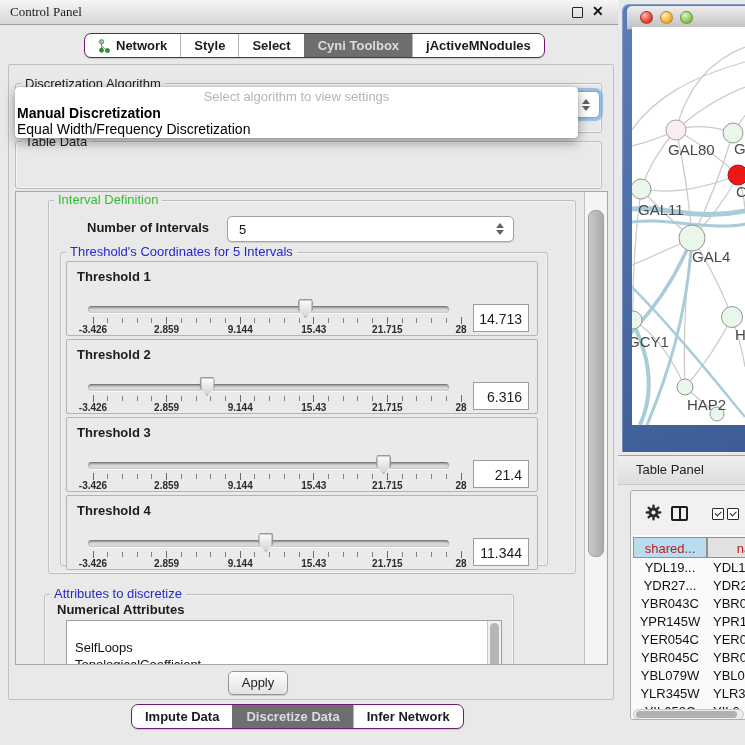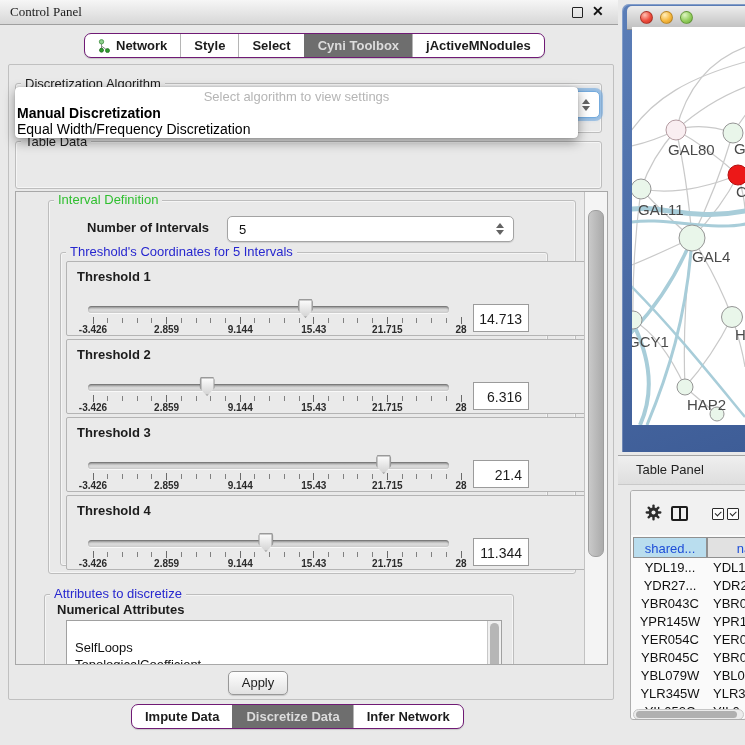--- a/index.html
+++ b/index.html
@@ -44,21 +44,21 @@
   .popup .opt{height:16px;line-height:16px;padding-left:2px;font-size:14px;color:#000;}
   .popup .opt.bold{font-weight:bold;}
   
   .inner-panel{position:absolute;left:6px;top:126px;width:591px;height:472px;
     background:#e9e9e9;border:1px solid #a8a8a8;overflow:hidden;}
   .vscroll{position:absolute;right:0;top:0;width:22px;height:100%;background:#f4f4f4;border-left:1px solid #c2c2c2;}
   .vscroll .thumb{position:absolute;left:3px;top:18px;width:14px;height:345px;border-radius:7px;
     background:linear-gradient(90deg,#c9c9c9,#ababab);border:1px solid #9e9e9e;}
   
   .t-panel{position:absolute;left:50px;width:470px;height:73px;background:#eaeaea;
-    border:1px solid #b4b4b4;border-radius:2px;padding-left:48px;}
+    border:1px solid #b4b4b4;border-radius:2px;}
   .t-label{position:absolute;left:10px;top:7px;font-weight:bold;font-size:13px;}
   .t-track{position:absolute;left:21px;top:44px;width:361px;height:7px;border-radius:4px;
     background:linear-gradient(#9d9d9d,#dcdcdc 55%,#cfcfcf);box-shadow:inset 0 1px 2px rgba(0,0,0,.35),0 1px 0 rgba(255,255,255,.7);}
   .t-thumb{position:absolute;top:37px;width:15px;height:19px;
     clip-path:polygon(8% 0,92% 0,100% 14%,100% 58%,50% 100%,0 58%,0 14%);
     background:linear-gradient(#ffffff,#d0d0d0);box-shadow:inset 0 0 0 1.5px #9a9a9a;
     filter:drop-shadow(0 1px 1px rgba(0,0,0,.35));}
   .tick{position:absolute;width:1px;background:#808080;}
   .tick.minor{top:56px;height:5px;}
   .tick.major{top:55px;height:7px;background:#6a6a6a;}
@@ -90,21 +90,21 @@
     background:linear-gradient(#efefef,#dedede);border-top:1px solid #a3a3a3;border-bottom:1px solid #c9c9c9;}
   .tp-header .tp-title{position:absolute;left:18px;top:6px;font-size:13px;color:#222;}
   .tp-body{position:absolute;left:630px;top:490px;width:115px;height:228px;background:#fafafa;
     border:1px solid #aeaeae;border-radius:3px;overflow:hidden;}
   .tp-toolbar{position:absolute;left:0;top:0;width:100%;height:44px;background:#f1f1f1;}
   .split-icon{position:absolute;left:40px;top:15px;width:13px;height:11px;border:2px solid #1d1d1d;border-radius:2px;}
   .split-icon:after{content:"";position:absolute;left:50%;top:0;width:2px;height:100%;background:#1d1d1d;transform:translateX(-50%);}
   .cb{position:absolute;top:17px;width:10px;height:10px;border:1.5px solid #2b2b2b;border-radius:1px;background:#fdfdfd;}
   .cb:after{content:"";position:absolute;left:1.5px;top:1.5px;width:5px;height:2.5px;border-left:1.5px solid #222;border-bottom:1.5px solid #222;transform:rotate(-45deg);}
   .tbl-head{position:absolute;top:46px;height:21px;font-size:13px;}
-  .tbl-head .hc{position:absolute;top:0;height:21px;line-height:21px;text-align:center;box-sizing:border-box;border:1px solid #909090;color:#1d4ed8;}
+  .tbl-head .hc{position:absolute;top:0;height:21px;line-height:21px;text-align:center;box-sizing:border-box;border:1px solid #909090;color:#b91c1c;}
   .tbl-row{position:absolute;left:2px;width:160px;height:18px;font-size:13px;color:#111;}
   .tbl-row .c1{position:absolute;left:0;top:0;width:74px;text-align:center;line-height:18px;}
   .tbl-row .c2{position:absolute;left:80px;top:0;line-height:18px;}
   .hscroll{position:absolute;left:2px;top:218px;width:111px;height:11px;background:#ececec;border:1px solid #c6c6c6;border-radius:6px;box-sizing:border-box;}
   .hscroll .thumb{position:absolute;left:2px;top:1px;width:101px;height:7px;border-radius:4px;background:#b0b0b0;}
   .noi-label{position:absolute;font-weight:bold;font-size:13px;}
   .num-attr-label{position:absolute;left:41px;top:410px;font-weight:bold;font-size:13px;}
 </style>
 </head>
 <body>

